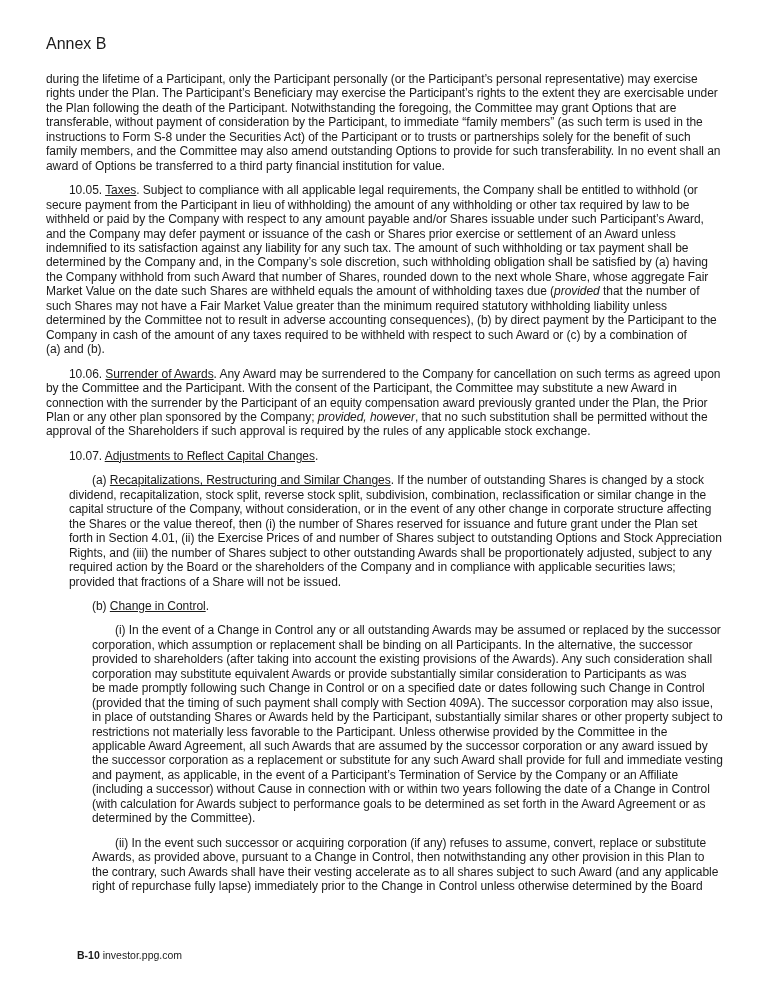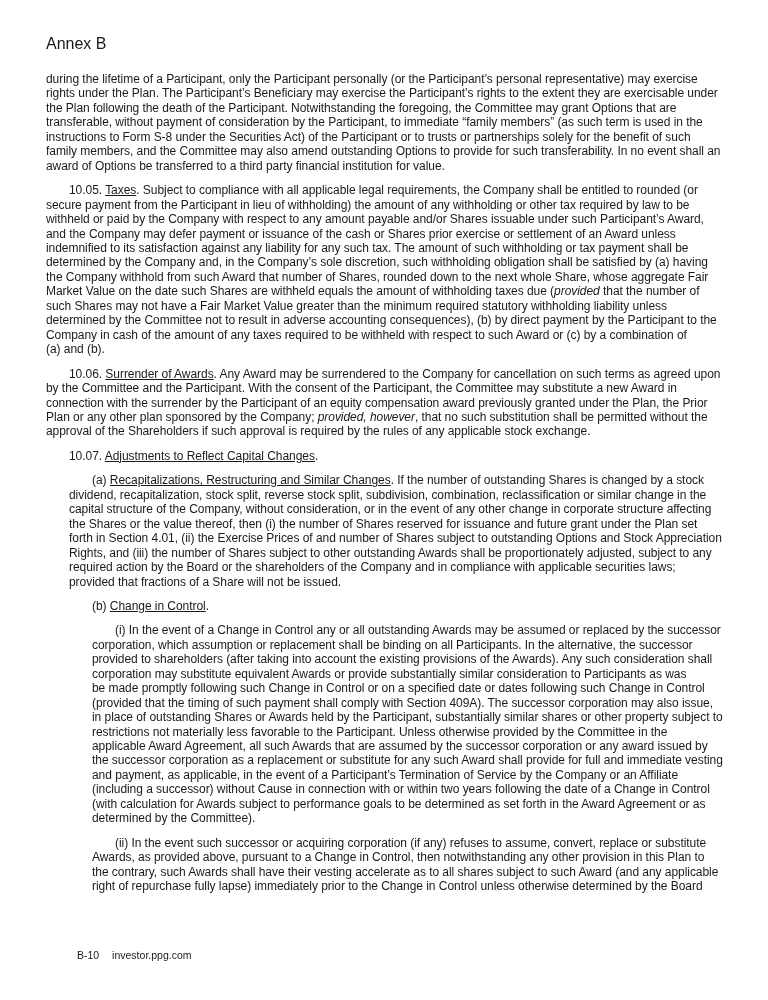--- a/index.html
+++ b/index.html
@@ -46,43 +46,42 @@
     .i { font-style: italic; }
     .footer {
       position: absolute;
       left: 77px;
       top: 949px;
       font-size: 10.5px;
       line-height: 13px;
       white-space: nowrap;
     }
     .footer .page-num {
-      font-weight: normal;
-      margin-right: 10px;
+      font-weight: bold;
     }
   </style>
 </head>
 <body>
 
 <div class="page-header">Annex B</div>
 
 <div class="content">
 
   <div class="para indent-1">
     <span class="line">during the lifetime of a Participant, only the Participant personally (or the Participant’s personal representative) may exercise</span>
     <span class="line">rights under the Plan. The Participant’s Beneficiary may exercise the Participant’s rights to the extent they are exercisable under</span>
     <span class="line">the Plan following the death of the Participant. Notwithstanding the foregoing, the Committee may grant Options that are</span>
     <span class="line">transferable, without payment of consideration by the Participant, to immediate “family members” (as such term is used in the</span>
     <span class="line">instructions to Form S-8 under the Securities Act) of the Participant or to trusts or partnerships solely for the benefit of such</span>
     <span class="line">family members, and the Committee may also amend outstanding Options to provide for such transferability. In no event shall an</span>
     <span class="line">award of Options be transferred to a third party financial institution for value.</span>
   </div>
 
   <div class="para indent-1">
-    <span class="line first-1"><span>10.05. </span><span class="u">Taxes</span><span>. Subject to compliance with all applicable legal requirements, the Company shall be entitled to rounded (or</span></span>
+    <span class="line first-1"><span>10.05. </span><span class="u">Taxes</span><span>. Subject to compliance with all applicable legal requirements, the Company shall be entitled to withhold (or</span></span>
     <span class="line">secure payment from the Participant in lieu of withholding) the amount of any withholding or other tax required by law to be</span>
     <span class="line">withheld or paid by the Company with respect to any amount payable and/or Shares issuable under such Participant’s Award,</span>
     <span class="line">and the Company may defer payment or issuance of the cash or Shares prior exercise or settlement of an Award unless</span>
     <span class="line">indemnified to its satisfaction against any liability for any such tax. The amount of such withholding or tax payment shall be</span>
     <span class="line">determined by the Company and, in the Company’s sole discretion, such withholding obligation shall be satisfied by (a) having</span>
     <span class="line">the Company withhold from such Award that number of Shares, rounded down to the next whole Share, whose aggregate Fair</span>
     <span class="line"><span>Market Value on the date such Shares are withheld equals the amount of withholding taxes due (</span><span class="i">provided</span><span> that the number of</span></span>
     <span class="line">such Shares may not have a Fair Market Value greater than the minimum required statutory withholding liability unless</span>
     <span class="line">determined by the Committee not to result in adverse accounting consequences), (b) by direct payment by the Participant to the</span>
     <span class="line">Company in cash of the amount of any taxes required to be withheld with respect to such Award or (c) by a combination of</span>

